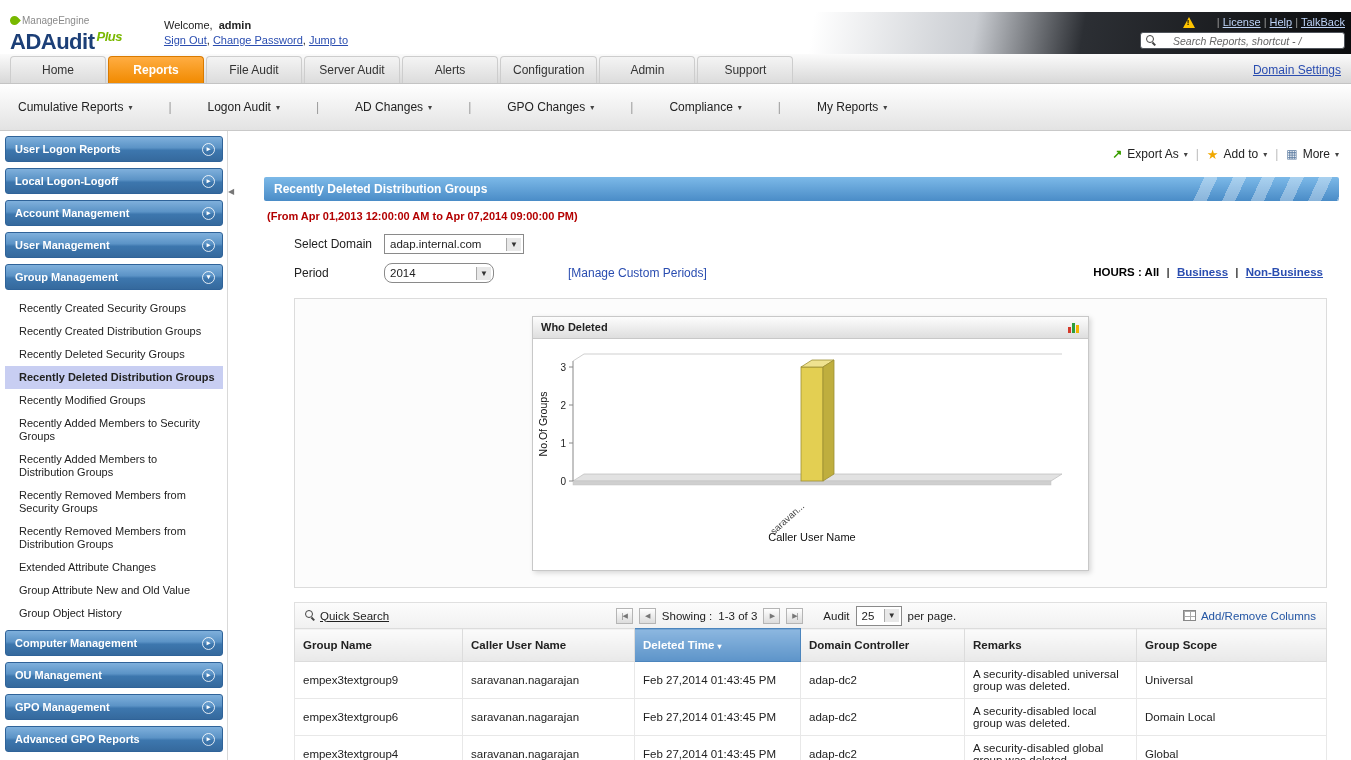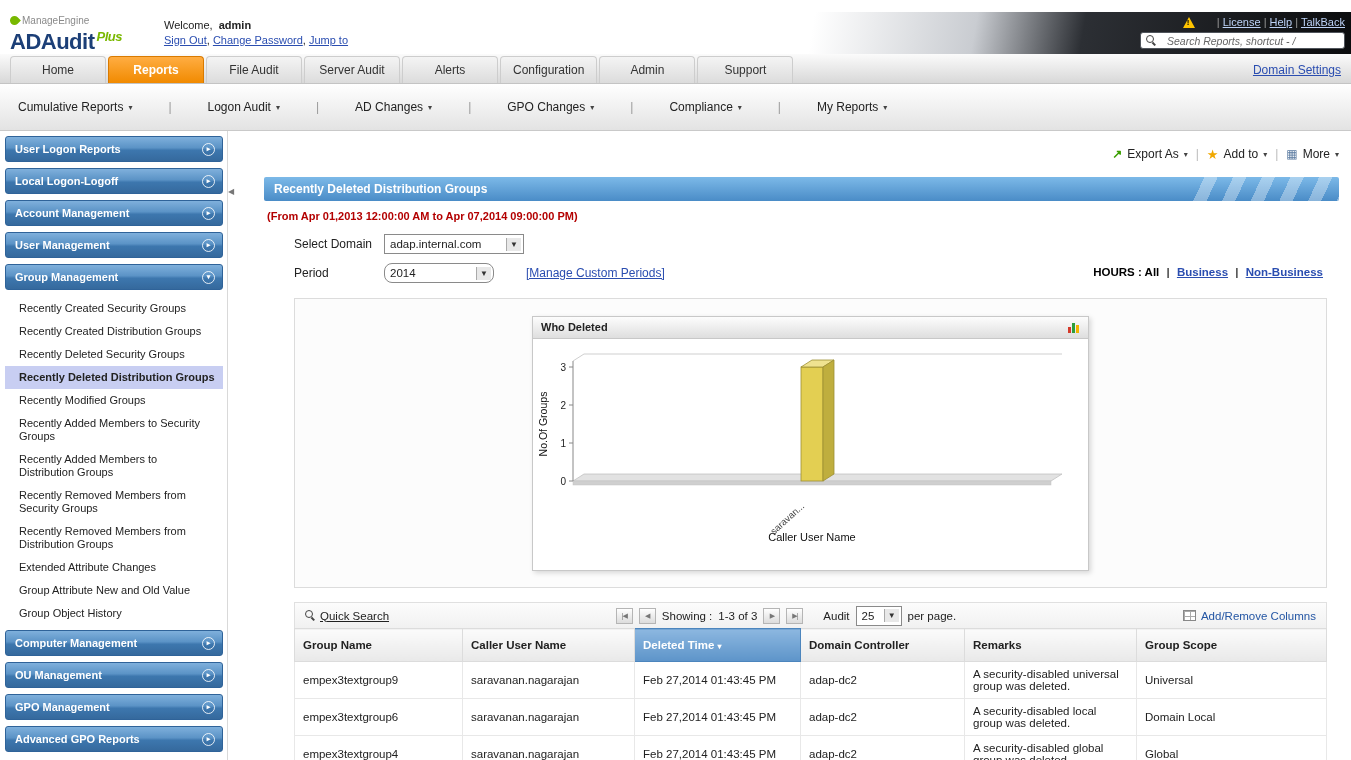--- a/index.html
+++ b/index.html
@@ -22,21 +22,21 @@
   .session-links a { color:#2a4db0; text-decoration:underline; }
   .top-right { position:absolute; right:6px; top:4px; width:215px; }
   .util-row { display:flex; align-items:center; gap:20px; justify-content:flex-end; font-size:11px; color:#999; }
   .util-row a { color:#bcd2f7; text-decoration:underline; }
   .warn-icon { width:0; height:0; border-left:6px solid transparent; border-right:6px solid transparent;
     border-bottom:11px solid #ffc400; position:relative; display:inline-block; margin-right:2px; }
   .warn-icon::after { content:"!"; position:absolute; left:-2px; top:1px; font-size:8px; font-weight:bold; color:#000; }
   .search-box { margin-top:4px; background:#fff; border:1px solid #50555c; border-radius:3px; height:17px;
     display:flex; align-items:center; padding:0 5px; width:205px; margin-left:auto; }
   .search-input { border:0; outline:0; flex:1; font-size:10.5px; font-style:italic; color:#555;
-    font-family:inherit; background:transparent; margin-left:10px; }
+    font-family:inherit; background:transparent; margin-left:16px; }
   .search-input::placeholder { color:#666; font-style:italic; }
 
   .mag-icon { width:11px; height:11px; position:relative; display:inline-block; flex:0 0 11px; }
   .mag-icon::before { content:""; position:absolute; width:6px; height:6px; border:1.5px solid #444; border-radius:50%; left:0; top:0; }
   .mag-icon::after { content:""; position:absolute; width:4px; height:1.5px; background:#444; transform:rotate(45deg); left:6px; top:8px; }
 
   
   .tabbar { height:30px; background:linear-gradient(#fbfbfb,#d8d8d8); border-bottom:1px solid #c4c4c4;
     display:flex; align-items:flex-end; padding-left:10px; position:relative; }
   .tab { min-width:96px; text-align:center; line-height:27px; height:27px; font-size:12px; color:#333;
@@ -89,21 +89,21 @@
   .date-range { color:#b30000; font-weight:bold; font-size:11px; margin:9px 0 4px 3px; }
 
   .report-body { padding:0 12px 0 30px; }
   .filters { position:relative; margin-top:12px; height:58px; font-size:12px; }
   .f-row { margin-bottom:9px; display:flex; align-items:center; }
   .f-label { width:90px; display:inline-block; color:#222; }
   .select { display:inline-flex; align-items:center; justify-content:space-between; border:1px solid #8a8a8a;
     background:#fff; height:20px; padding:0 2px 0 5px; font-size:11.5px; cursor:pointer; }
   .w140 { width:140px; } .w110 { width:110px;border-radius:8px; } .w46 { width:46px; }
   .sel-caret { font-size:8px; color:#333; border-left:1px solid #aaa; padding:2px 3px; margin-left:5px; background:#e8e8e8; }
-  .mcp-link { color:#2a4db0; text-decoration:underline; margin-left:32px; font-size:12px; }
+  .mcp-link { color:#2a4db0; margin-left:74px; font-size:12px; }
   .hours-line { position:absolute; right:4px; top:32px; font-size:11.5px; font-weight:bold; color:#000; }
   .hours-line a { color:#2a4db0; text-decoration:underline; }
   .hours-line .hsep { color:#444; margin:0 4px; }
 
   .chart-wrap { margin:6px 0 14px 0; border:1px solid #dcdcdc; background:#fcfcfc; height:290px;
     display:flex; align-items:center; justify-content:center; }
   .chart-panel { width:557px; border:1px solid #c8c8c8; background:#fff; box-shadow:2px 2px 5px rgba(0,0,0,.15); }
   .chart-titlebar { height:22px; background:linear-gradient(#fdfdfd,#dedede); border-bottom:1px solid #c8c8c8;
     font-size:11px; font-weight:bold; color:#222; padding:0 8px; display:flex; align-items:center; justify-content:space-between; }
   .chart-icon i { display:inline-block; width:3px; margin-right:1px; vertical-align:bottom; }

